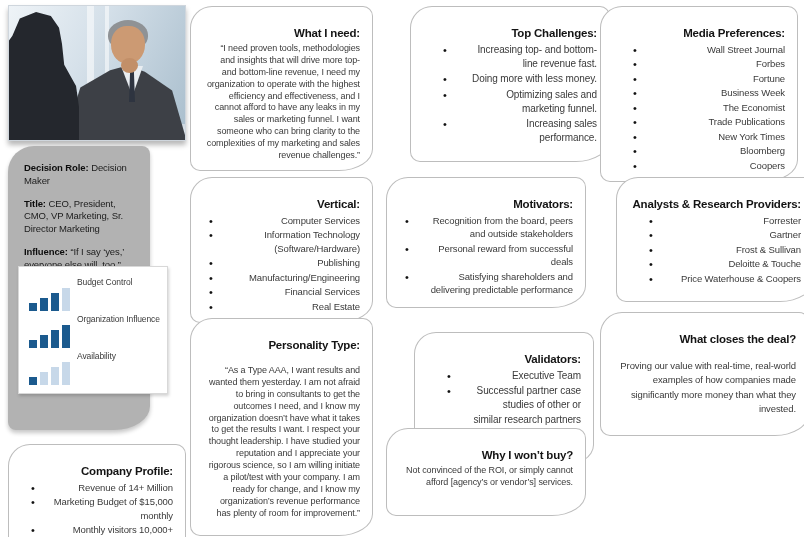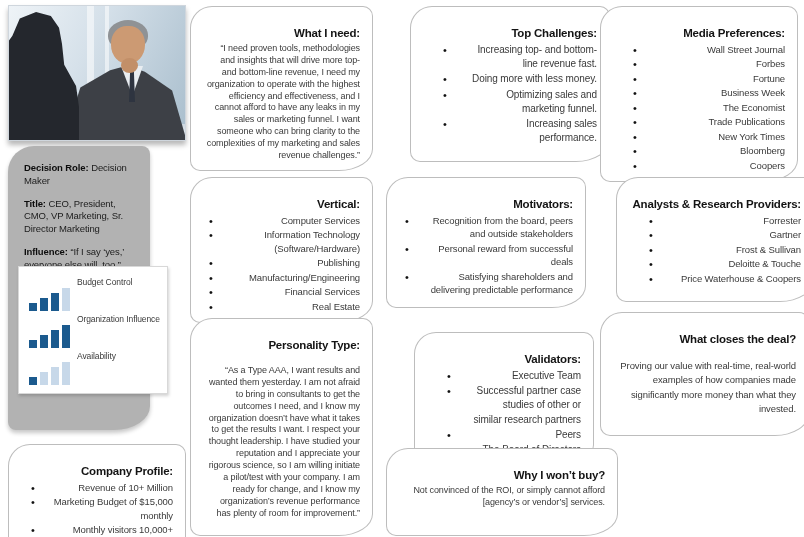--- a/index.html
+++ b/index.html
@@ -84,21 +84,21 @@
   .rating-label { font-size:8.5px; color:#3a3a3a; letter-spacing:-0.1px; padding-bottom:2px; }
 
   
   #box-company   { left:8px;   top:444px; width:178px; min-height:86px; }
   #box-need      { left:190px; top:6px;   width:183px; min-height:156px; }
   #box-vertical  { left:190px; top:177px; width:183px; min-height:131px; }
   #box-person    { left:190px; top:318px; width:183px; min-height:218px; }
   #box-chall     { left:386px; top:6px;   width:200px; min-height:156px;margin-left:24px; }
   #box-motiv     { left:386px; top:177px; width:200px; min-height:131px; }
   #box-valid     { left:386px; top:332px; width:180px; min-height:124px;margin-left:28px; }
-  #box-nobuy     { left:386px; top:448px; width:232px; min-height:88px; }
+  #box-nobuy     { left:386px; top:428px; width:200px; min-height:88px; }
   #box-media     { left:600px; top:6px;   width:198px; min-height:161px; }
   #box-analysts  { left:600px; top:177px; width:198px; min-height:125px;margin-left:16px; }
   #box-closes    { left:600px; top:312px; width:209px; min-height:124px; }
   #box-chall ul.blist li, #box-valid ul.blist li { font-size:10px; }
 </style>
 </head>
 <body>
 
 <div class="sheet">
 
@@ -147,21 +147,21 @@
             <div class="bar empty" style="height: 23px;"></div>
           </div>
         <span class="rating-label">Availability</span>
       </div>
     </div>
   </div>
 
   <div class="bubble" id="box-company">
     <h3>Company Profile:</h3>
     <ul class="blist medium">
-        <li>Revenue of 10+ Million</li>
+        <li>Revenue of 14+ Million</li>
         <li>Marketing Budget of $15,000 monthly</li>
         <li>Monthly visitors 10,000+ unique</li>
       </ul>
   </div>
 
   <div class="bubble" id="box-need">
     <h3>What I need:</h3>
     <p class="quote">“I need proven tools, methodologies and insights that will drive more top- and bottom-line revenue, I need my organization to operate with the highest efficiency and effectiveness, and I cannot afford to have any leaks in my sales or marketing funnel. I want someone who can bring clarity to the complexities of my marketing and sales revenue challenges.”</p>
   </div>
 

